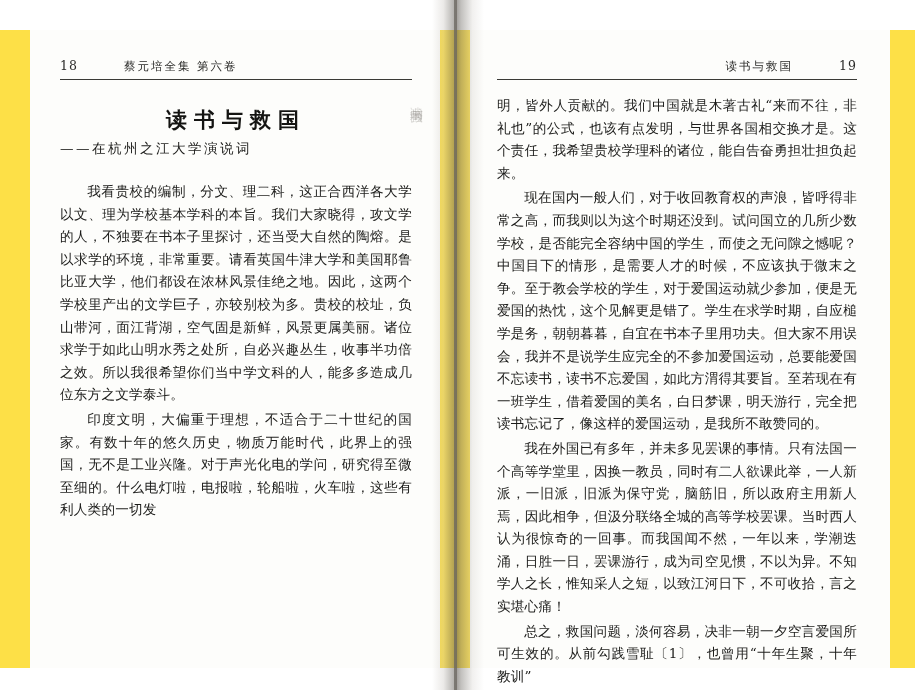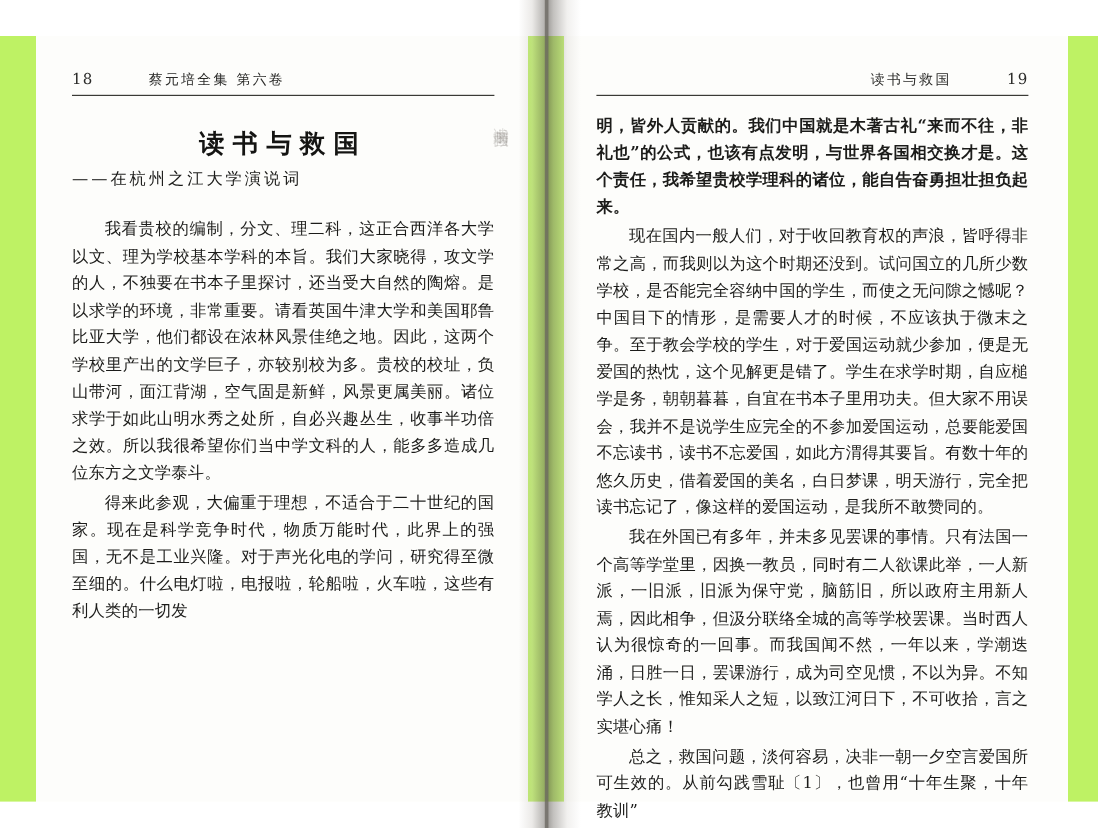--- a/index.html
+++ b/index.html
@@ -10,21 +10,21 @@
   body {
     width: 915px;
     height: 690px;
     overflow: hidden;
     font-family: "DejaVu Serif", serif;
   }
   .page-scan {
     position: relative;
     width: 915px;
     height: 690px;
-    background: #bef264;
+    background: #fde047;
   }
   
   .paper-left, .paper-right {
     position: absolute;
     top: 0;
     height: 690px;
     background: #fdfdfb;
   }
   .paper-left  { left: 30px;  width: 410px; }
   .paper-right { left: 470px; width: 420px; }
@@ -111,21 +111,21 @@
   p.body {
     margin: 0 0 2px 0;
     font-size: 13.6px;
     line-height: 22.6px;
     text-align: justify;
     text-justify: inter-character;
     text-indent: 2em;
     letter-spacing: .2px;
     color: #1c1c1a;
   }
-  p.body.no-indent { text-indent: 0; font-weight: bold; }
+  p.body.no-indent { text-indent: 0; }
   
   .ghost {
     position: absolute;
     left: 388px;
     top: 96px;
     width: 40px;
     font-size: 13px;
     line-height: 23px;
     color: rgba(120,116,110,0.22);
     letter-spacing: 1px;
@@ -152,28 +152,28 @@
   <div class="column col-left">
     <div class="runhead left">
       <span class="folio">18</span>
       <span class="title">蔡元培全集  第六卷</span>
     </div>
 
     <h1 class="doc-title">读书与救国</h1>
     <div class="doc-subtitle">——在杭州之江大学演说词</div>
 
     <p class="body">我看贵校的编制，分文、理二科，这正合西洋各大学以文、理为学校基本学科的本旨。我们大家晓得，攻文学的人，不独要在书本子里探讨，还当受大自然的陶熔。是以求学的环境，非常重要。请看英国牛津大学和美国耶鲁比亚大学，他们都设在浓林风景佳绝之地。因此，这两个学校里产出的文学巨子，亦较别校为多。贵校的校址，负山带河，面江背湖，空气固是新鲜，风景更属美丽。诸位求学于如此山明水秀之处所，自必兴趣丛生，收事半功倍之效。所以我很希望你们当中学文科的人，能多多造成几位东方之文学泰斗。</p>
-    <p class="body">得来此参观，大偏重于理想，不适合于二十世纪的国家。现在是科学竞争时代，物质万能时代，此界上的强国，无不是工业兴隆。对于声光化电的学问，研究得至微至细的。什么电灯啦，电报啦，轮船啦，火车啦，这些有利人类的一切发</p>
+    <p class="body">印度文明，大偏重于理想，不适合于二十世纪的国家。有数十年的悠久历史，物质万能时代，此界上的强国，无不是工业兴隆。对于声光化电的学问，研究得至微至细的。什么电灯啦，电报啦，轮船啦，火车啦，这些有利人类的一切发</p>
   </div>
 
   <div class="column col-right">
     <div class="runhead right">
       <span class="title">读书与救国</span>
       <span class="folio">19</span>
     </div>
 
     <p class="body no-indent">明，皆外人贡献的。我们中国就是木著古礼“来而不往，非礼也”的公式，也该有点发明，与世界各国相交换才是。这个责任，我希望贵校学理科的诸位，能自告奋勇担壮担负起来。</p>
-    <p class="body">现在国内一般人们，对于收回教育权的声浪，皆呼得非常之高，而我则以为这个时期还没到。试问国立的几所少数学校，是否能完全容纳中国的学生，而使之无问隙之憾呢？中国目下的情形，是需要人才的时候，不应该执于微末之争。至于教会学校的学生，对于爱国运动就少参加，便是无爱国的热忱，这个见解更是错了。学生在求学时期，自应槌学是务，朝朝暮暮，自宜在书本子里用功夫。但大家不用误会，我并不是说学生应完全的不参加爱国运动，总要能爱国不忘读书，读书不忘爱国，如此方渭得其要旨。有数十年的悠久历史，借着爱国的美名，白日梦课，明天游行，完全把读书忘记了，像这样的爱国运动，是我所不敢赞同的。</p>
+    <p class="body">现在国内一般人们，对于收回教育权的声浪，皆呼得非常之高，而我则以为这个时期还没到。试问国立的几所少数学校，是否能完全容纳中国的学生，而使之无问隙之憾呢？中国目下的情形，是需要人才的时候，不应该执于微末之争。至于教会学校的学生，对于爱国运动就少参加，便是无爱国的热忱，这个见解更是错了。学生在求学时期，自应槌学是务，朝朝暮暮，自宜在书本子里用功夫。但大家不用误会，我并不是说学生应完全的不参加爱国运动，总要能爱国不忘读书，读书不忘爱国，如此方渭得其要旨。至若现在有一班学生，借着爱国的美名，白日梦课，明天游行，完全把读书忘记了，像这样的爱国运动，是我所不敢赞同的。</p>
     <p class="body">我在外国已有多年，并未多见罢课的事情。只有法国一个高等学堂里，因换一教员，同时有二人欲课此举，一人新派，一旧派，旧派为保守党，脑筋旧，所以政府主用新人焉，因此相争，但汲分联络全城的高等学校罢课。当时西人认为很惊奇的一回事。而我国闻不然，一年以来，学潮迭涌，日胜一日，罢课游行，成为司空见惯，不以为异。不知学人之长，惟知采人之短，以致江河日下，不可收拾，言之实堪心痛！</p>
     <p class="body">总之，救国问题，淡何容易，决非一朝一夕空言爱国所可生效的。从前勾践雪耻〔1〕，也曾用“十年生聚，十年教训”</p>
   </div>
 
 </div>
 
 </body></html>

